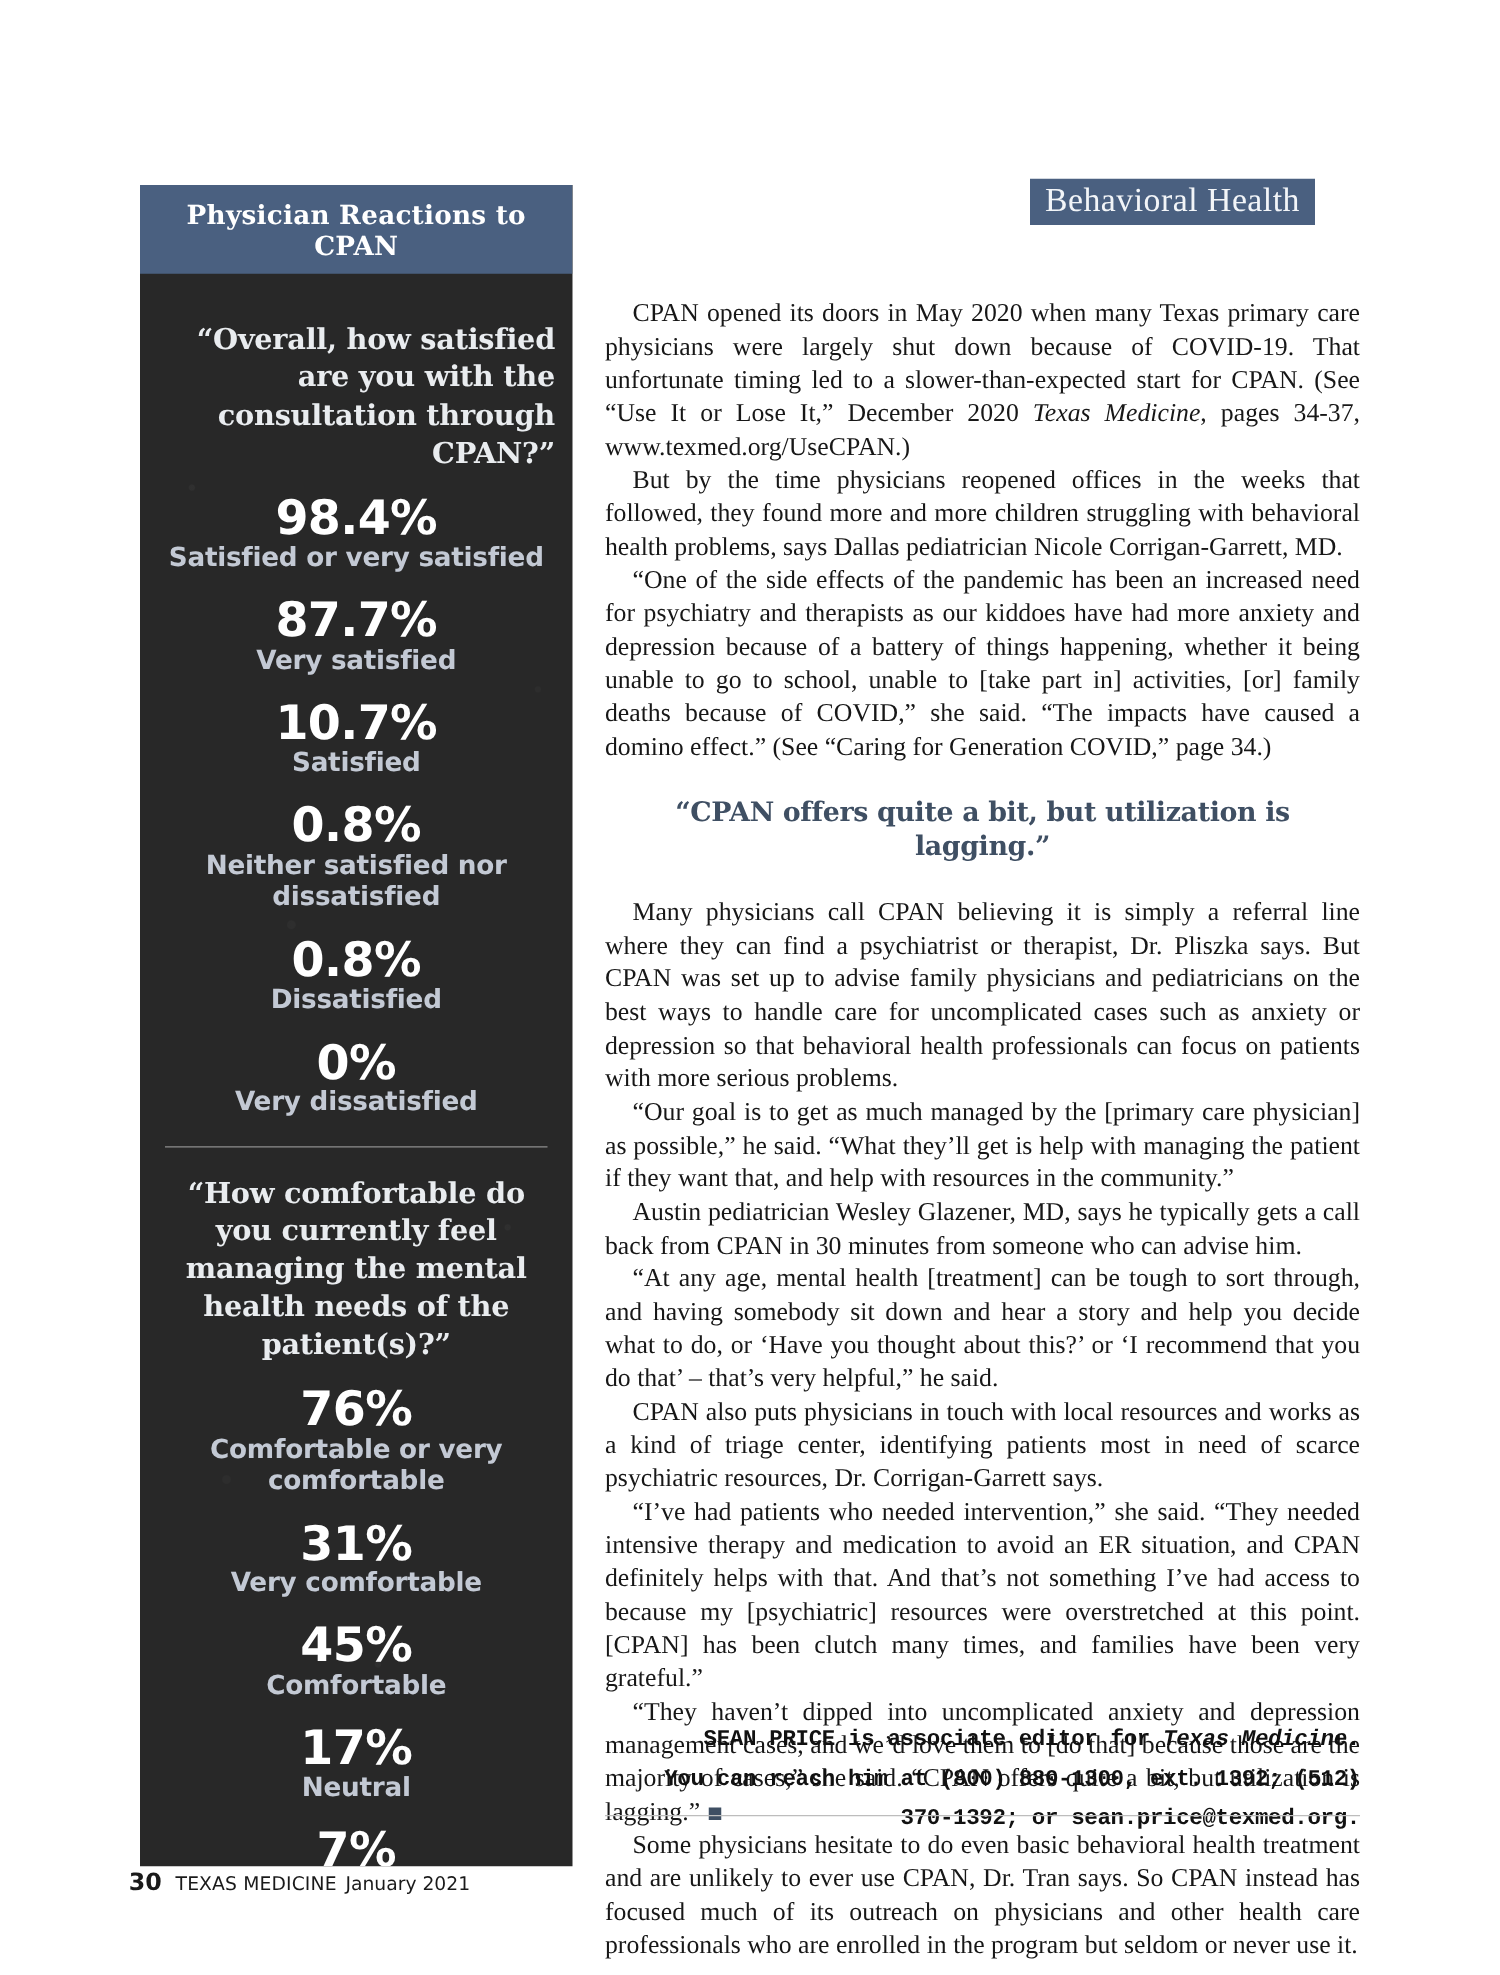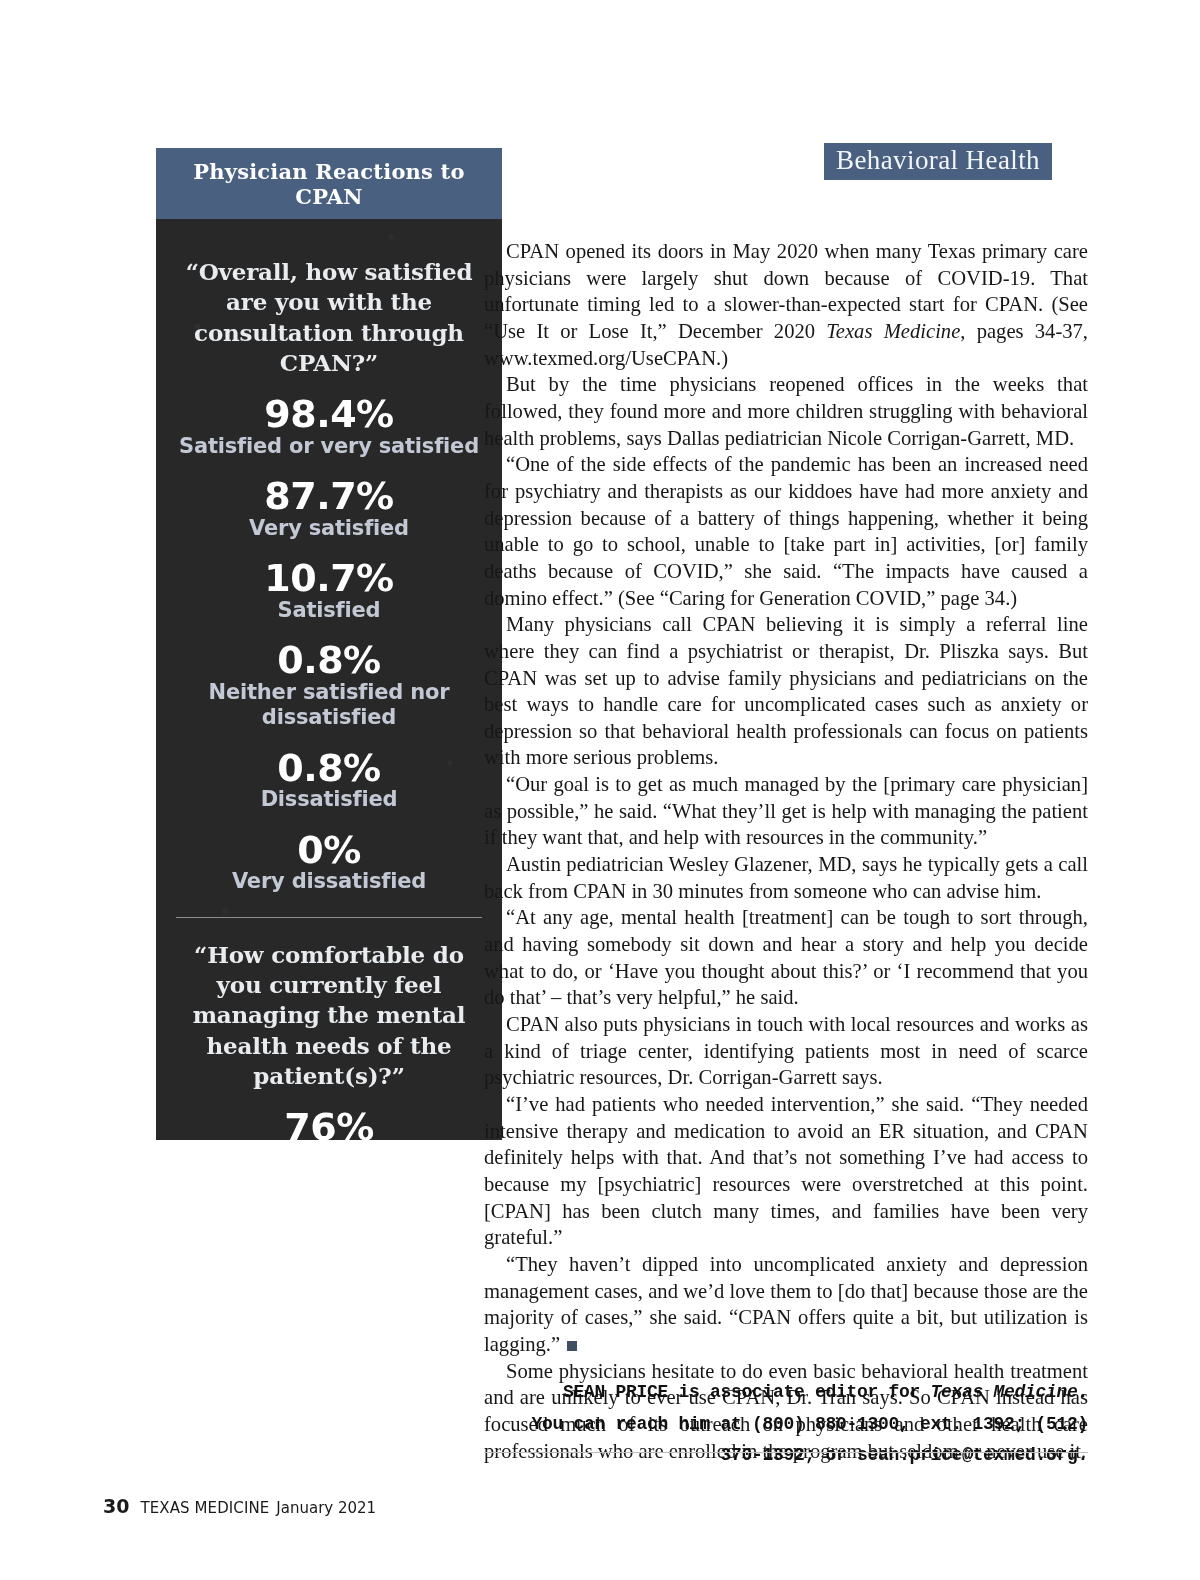--- a/index.html
+++ b/index.html
@@ -30,25 +30,24 @@
     line-height: 1.05;
     white-space: nowrap;
   }
 
   
   .panel {
     position: absolute;
     left: 112px;
     top: 148px;
     width: 346px;
-    height: 992px;
+    height: 1345px;
     background: #282828;
     box-sizing: border-box;
     overflow: hidden;
-    margin-left: 44px;
   }
   .panel-noise {
     position: absolute;
     inset: 0;
     background-image:
       radial-gradient(circle at 12% 18%, rgba(255,255,255,0.035) 0 2px, transparent 3px),
       radial-gradient(circle at 68% 9%, rgba(255,255,255,0.03) 0 2px, transparent 3px),
       radial-gradient(circle at 35% 44%, rgba(255,255,255,0.028) 0 3px, transparent 4px),
       radial-gradient(circle at 85% 62%, rgba(255,255,255,0.03) 0 2px, transparent 3px),
       radial-gradient(circle at 20% 77%, rgba(255,255,255,0.025) 0 3px, transparent 4px),
@@ -81,21 +80,21 @@
 
   .question {
     font-family: "DejaVu Serif", serif;
     font-weight: bold;
     font-size: 23px;
     line-height: 1.32;
     color: #e9ecef;
     text-align: center;
     letter-spacing: -0.2px;
   }
-  .q1 { margin-top: 38px; }
+  .q1 { margin-top: 38px; text-align: right; }
   .q2 { margin-top: 22px; }
 
   .stat { text-align: center; }
   .stat-value {
     font-family: "DejaVu Sans", sans-serif;
     font-weight: bold;
     font-size: 38px;
     color: #ffffff;
     line-height: 1.1;
     letter-spacing: -0.5px;
@@ -275,20 +274,21 @@
     </div>
 
   </div>
 </div>
 
 <div class="article">
   <p><span>CPAN opened its doors in May 2020 when many Texas primary care physicians were largely shut down because of COVID-19. That unfortunate timing led to a slower-than-expected start for CPAN. (See “Use It or Lose It,” December 2020 </span><i>Texas Medicine</i><span>, pages 34-37, www.texmed.org/UseCPAN.)</span></p>
   <p>But by the time physicians reopened offices in the weeks that followed, they found more and more children struggling with behavioral health problems, says Dallas pediatrician Nicole Corrigan-Garrett, MD.</p>
   <p>“One of the side effects of the pandemic has been an increased need for psychiatry and therapists as our kiddoes have had more anxiety and depression because of a battery of things happening, whether it being unable to go to school, unable to [take part in] activities, [or] family deaths because of COVID,” she said. “The impacts have caused a domino effect.” (See “Caring for Generation COVID,” page 34.)</p>
 
+  <div class="pullquote">“CPAN offers quite a bit, but utilization is lagging.”</div>
 
   <p>Many physicians call CPAN believing it is simply a referral line where they can find a psychiatrist or therapist, Dr. Pliszka says. But CPAN was set up to advise family physicians and pediatricians on the best ways to handle care for uncomplicated cases such as anxiety or depression so that behavioral health professionals can focus on patients with more serious problems.</p>
   <p>“Our goal is to get as much managed by the [primary care physician] as possible,” he said. “What they’ll get is help with managing the patient if they want that, and help with resources in the community.”</p>
   <p>Austin pediatrician Wesley Glazener, MD, says he typically gets a call back from CPAN in 30 minutes from someone who can advise him.</p>
   <p>“At any age, mental health [treatment] can be tough to sort through, and having somebody sit down and hear a story and help you decide what to do, or ‘Have you thought about this?’ or ‘I recommend that you do that’ – that’s very helpful,” he said.</p>
   <p>CPAN also puts physicians in touch with local resources and works as a kind of triage center, identifying patients most in need of scarce psychiatric resources, Dr. Corrigan-Garrett says.</p>
   <p>“I’ve had patients who needed intervention,” she said. “They needed intensive therapy and medication to avoid an ER situation, and CPAN definitely helps with that. And that’s not something I’ve had access to because my [psychiatric] resources were overstretched at this point. [CPAN] has been clutch many times, and families have been very grateful.”</p>
   <p><span>“They haven’t dipped into uncomplicated anxiety and depression management cases, and we’d love them to [do that] because those are the majority of cases,” she said. “CPAN offers quite a bit, but utilization is lagging.”</span><span class="endmark"></span></p>
   <p>Some physicians hesitate to do even basic behavioral health treatment and are unlikely to ever use CPAN, Dr. Tran says. So CPAN instead has focused much of its outreach on physicians and other health care professionals who are enrolled in the program but seldom or never use it.</p>
 </div>

